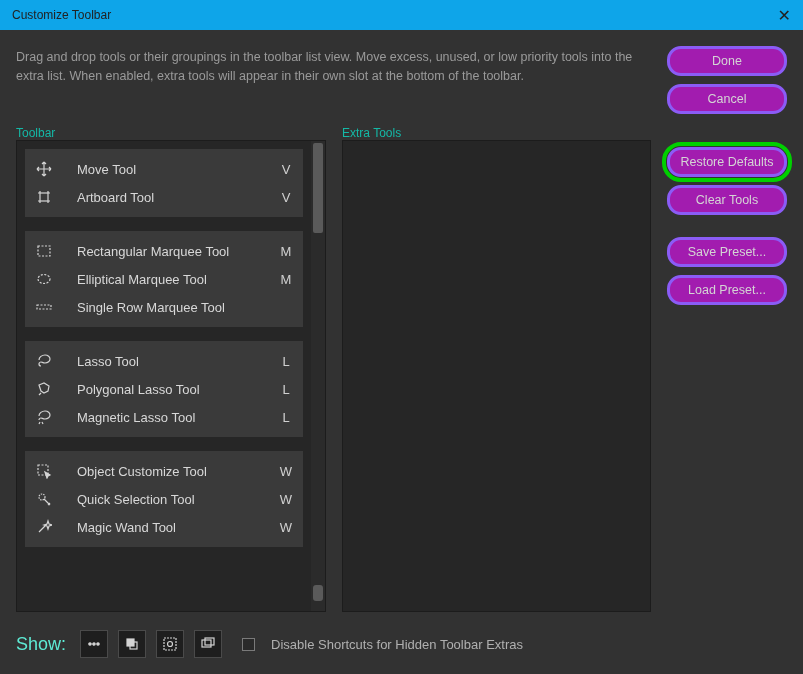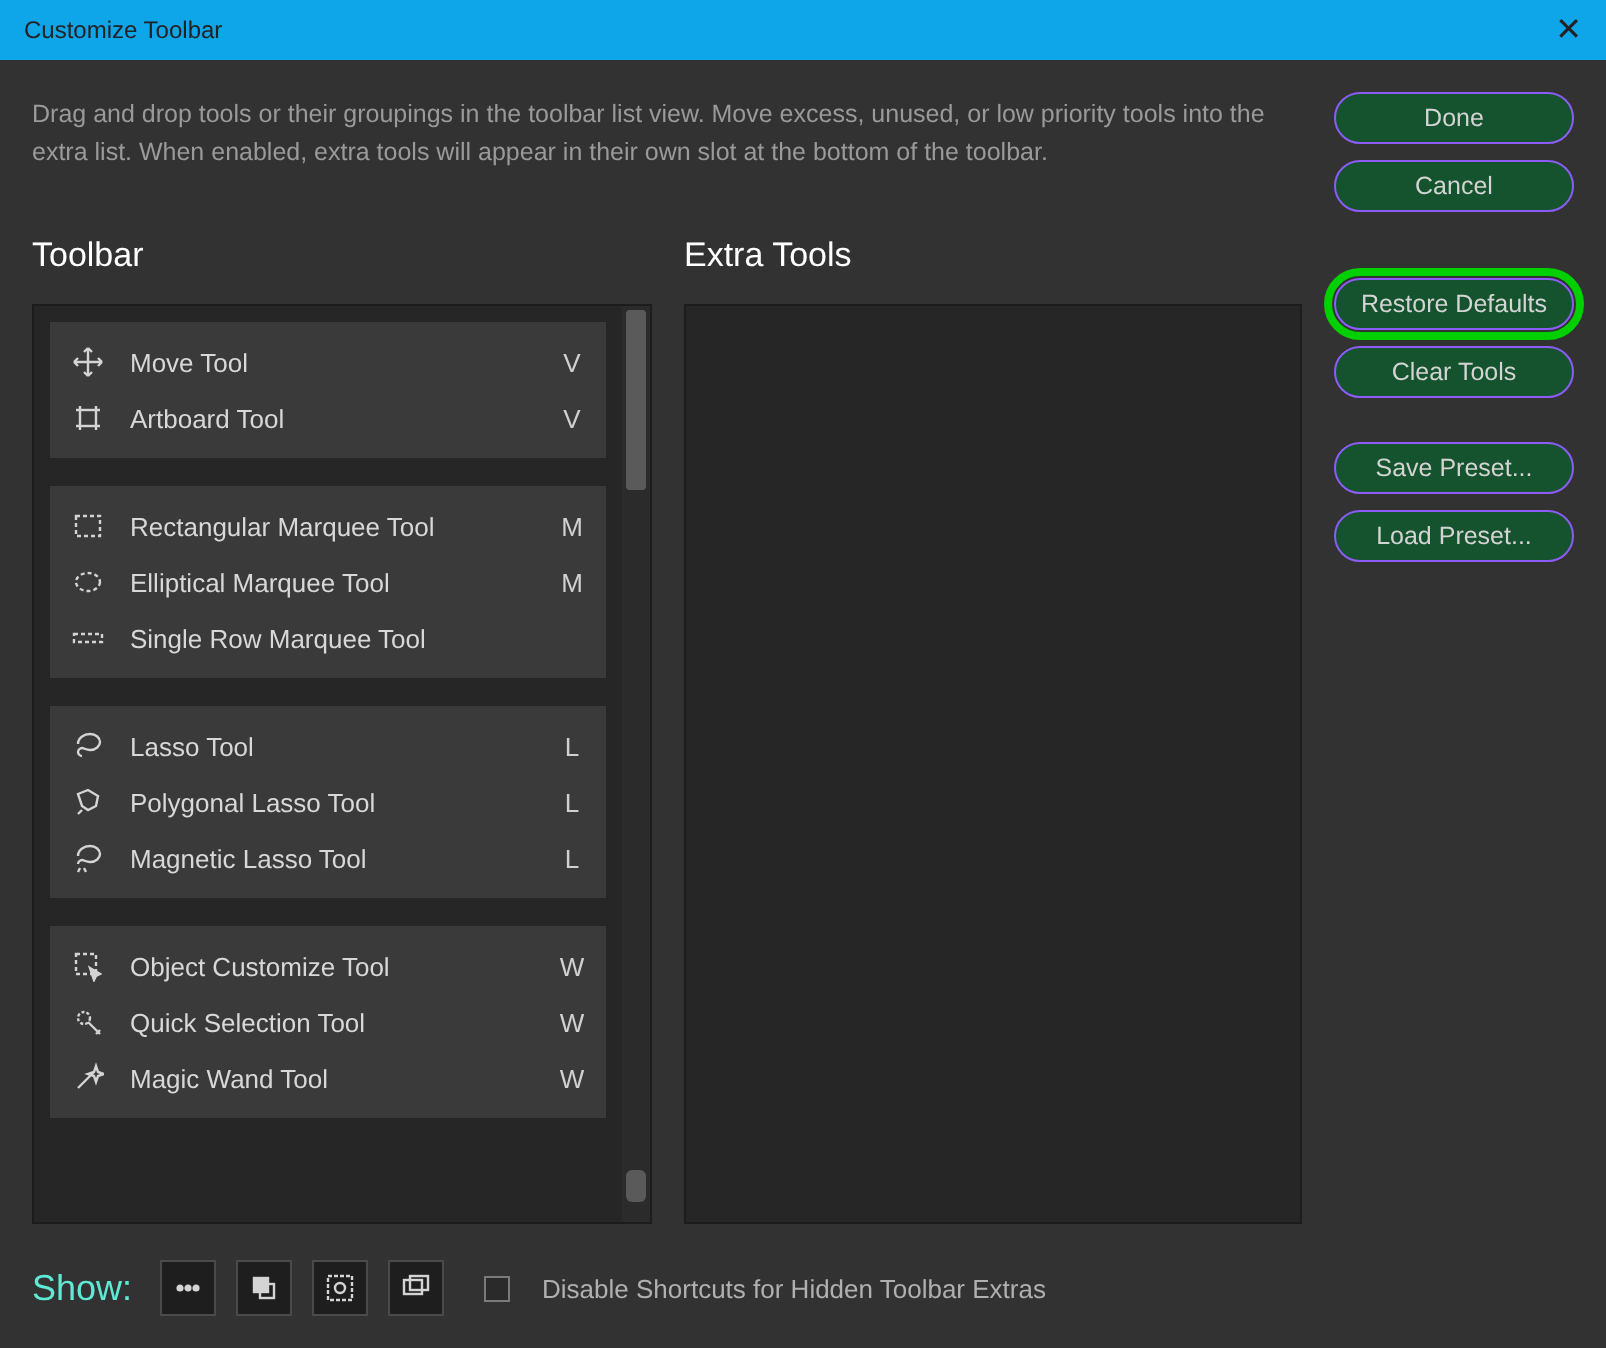--- a/index.html
+++ b/index.html
@@ -40,22 +40,22 @@
   line-height: 1.5;
   padding-top: 2px;
 }
 .side-buttons {
   width: 120px;
   display: flex;
   flex-direction: column;
   gap: 8px;
 }
 .btn {
-  background: #14532d;
-  border: 1px solid #8b5cf6;
+  background: #a21caf;
+  border: 3px solid #8b5cf6;
   border-radius: 14px;
   color: #d4d4d4;
   font-size: 12.5px;
   padding: 5px 10px;
   text-align: center;
   cursor: pointer;
 }
 .btn.highlight {
   outline: 4px solid #00d000;
   outline-offset: 1px;
@@ -69,23 +69,23 @@
 }
 .col {
   display: flex;
   flex-direction: column;
   min-height: 0;
 }
 .col.toolbar { width: 310px; }
 .col.extra { flex: 1; }
 .col.side { width: 120px; align-items: flex-end; }
 .col-label {
-  color: #ffffff;
-  font-size: 17px;
-  margin-bottom: 14px;
+  color: #14b8a6;
+  font-size: 12px;
+  margin-bottom: 0;
 }
 .list-container {
   flex: 1;
   background: #262626;
   border: 1px solid #1c1c1c;
   overflow: hidden;
   display: flex;
 }
 .list-scroll {
   flex: 1;
@@ -113,21 +113,21 @@
 }
 .group {
   background: #3a3a3a;
   margin-bottom: 14px;
   padding: 6px 0;
 }
 .tool-row {
   display: flex;
   align-items: center;
   padding: 5px 10px;
-  gap: 12px;
+  gap: 24px;
   cursor: grab;
 }
 .tool-icon {
   width: 18px;
   height: 18px;
   display: flex;
   align-items: center;
   justify-content: center;
 }
 .tool-icon svg { stroke: #d4d4d4; fill: none; stroke-width: 1.2; }

